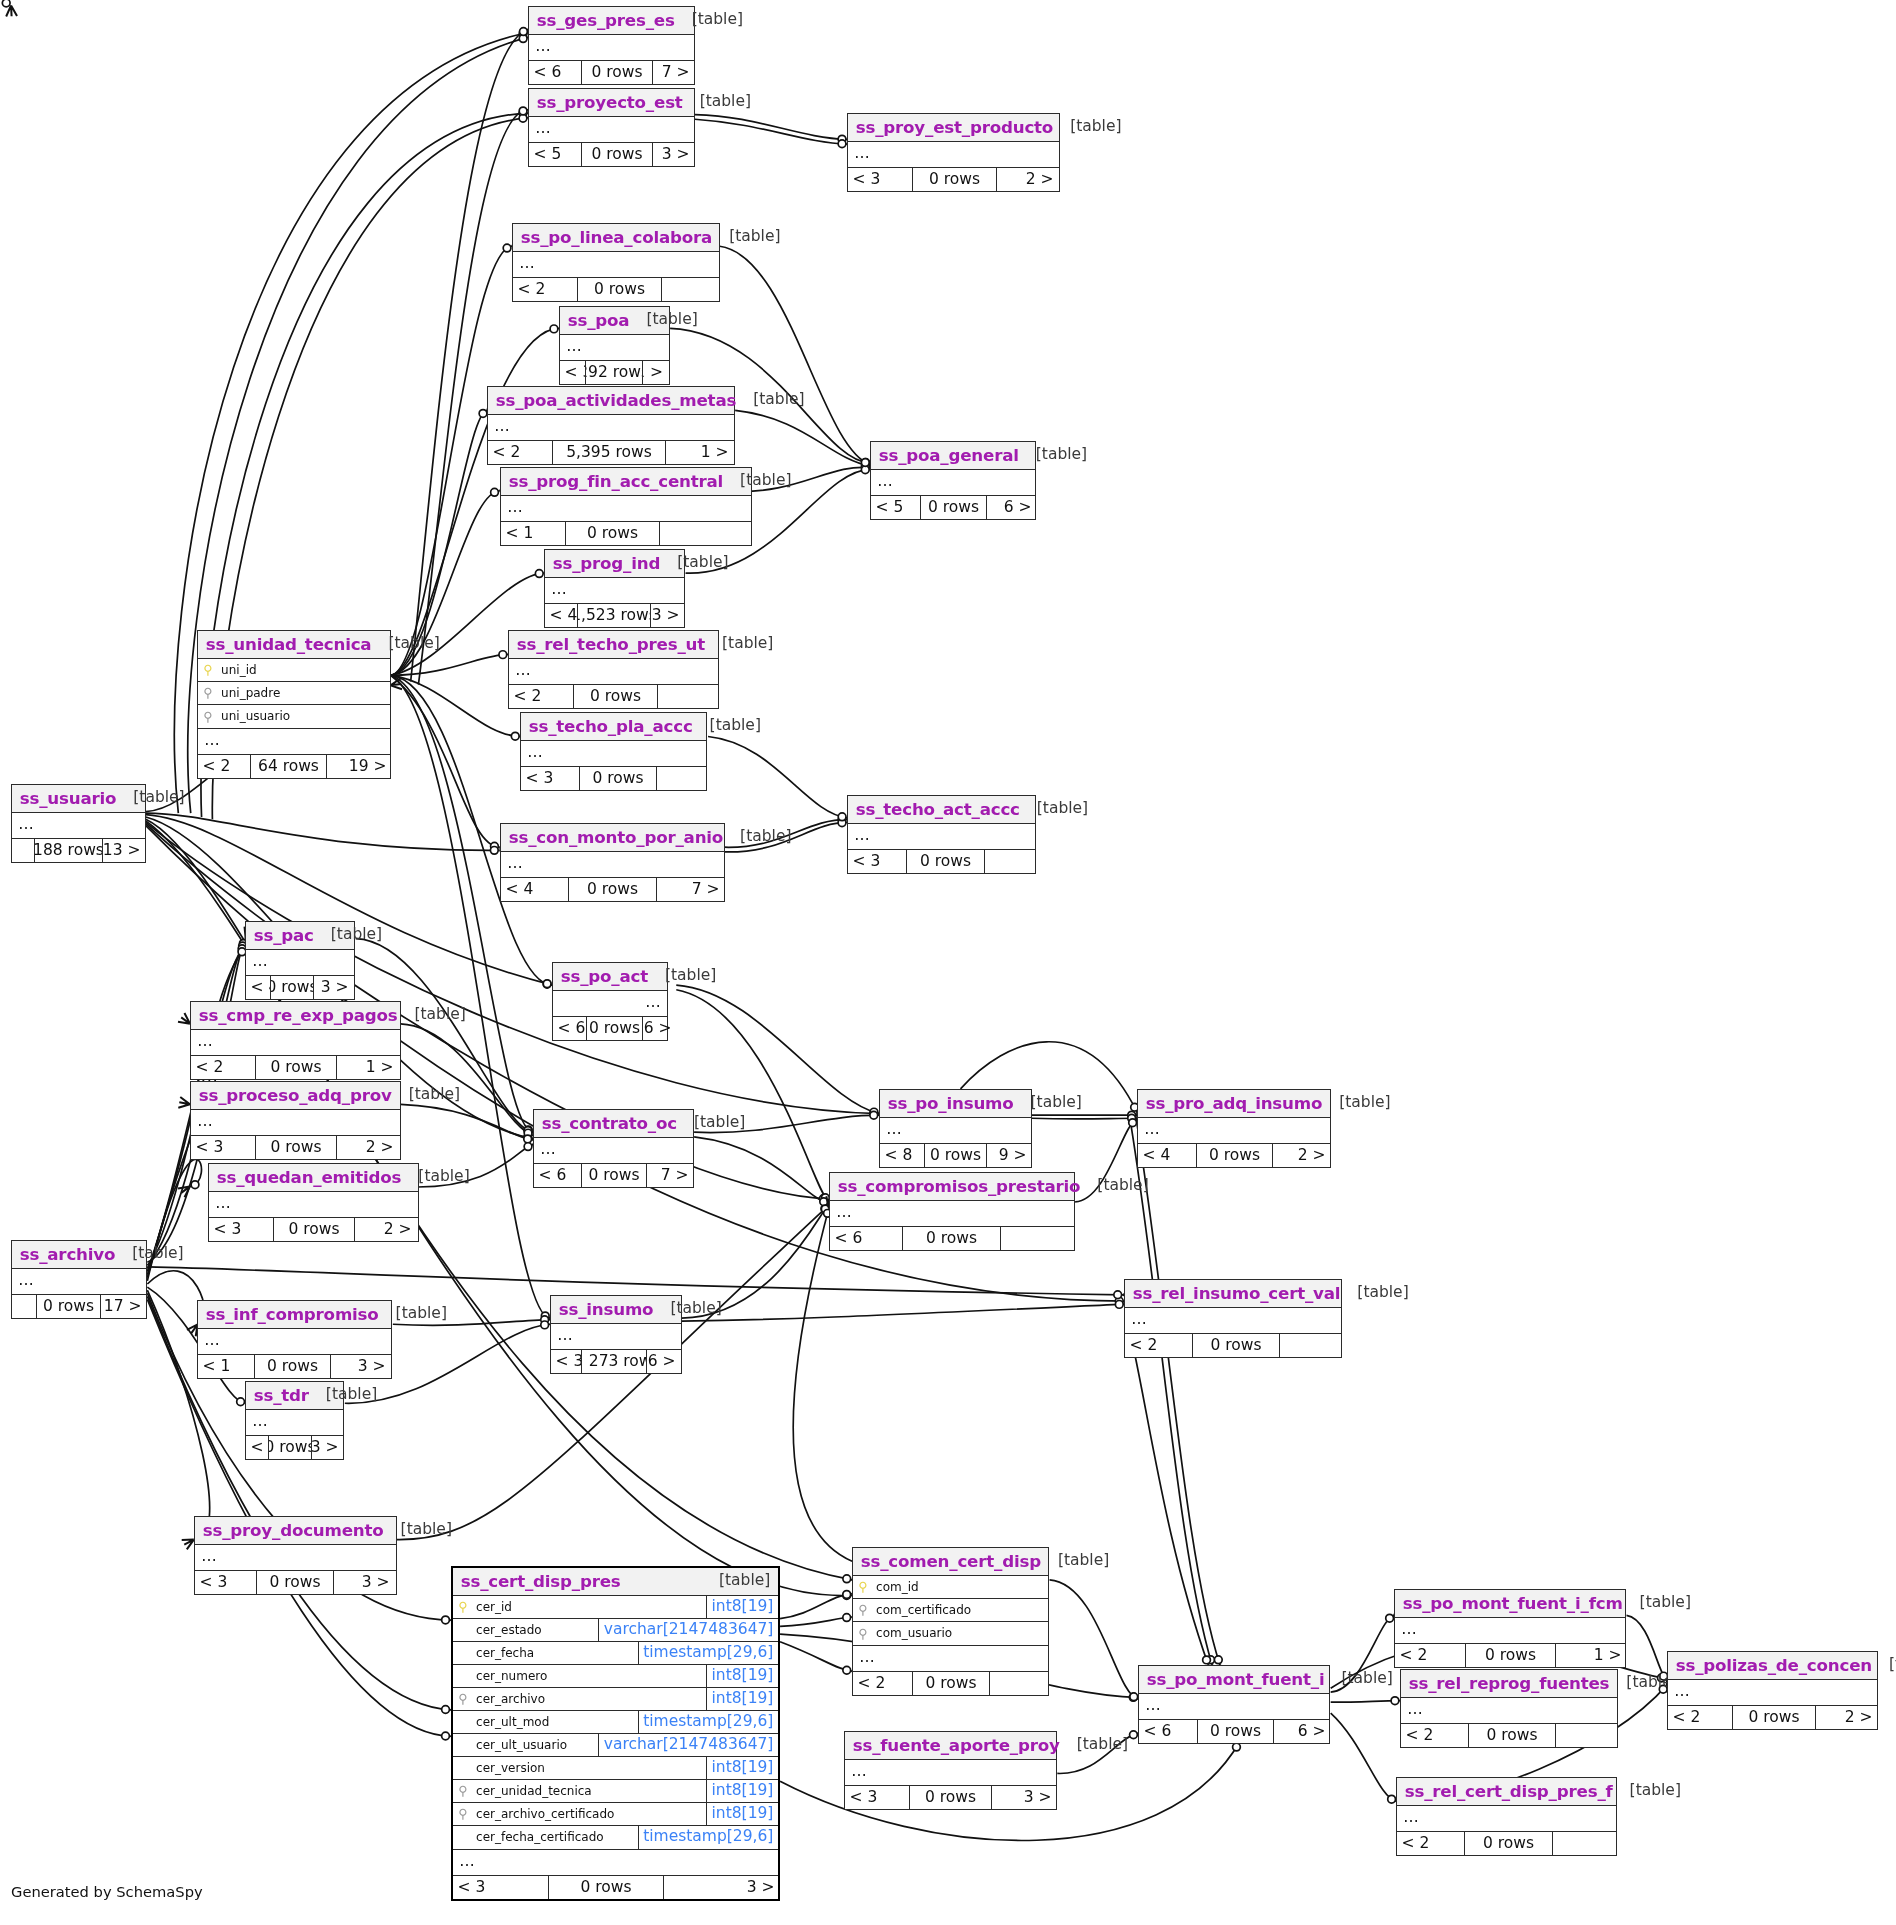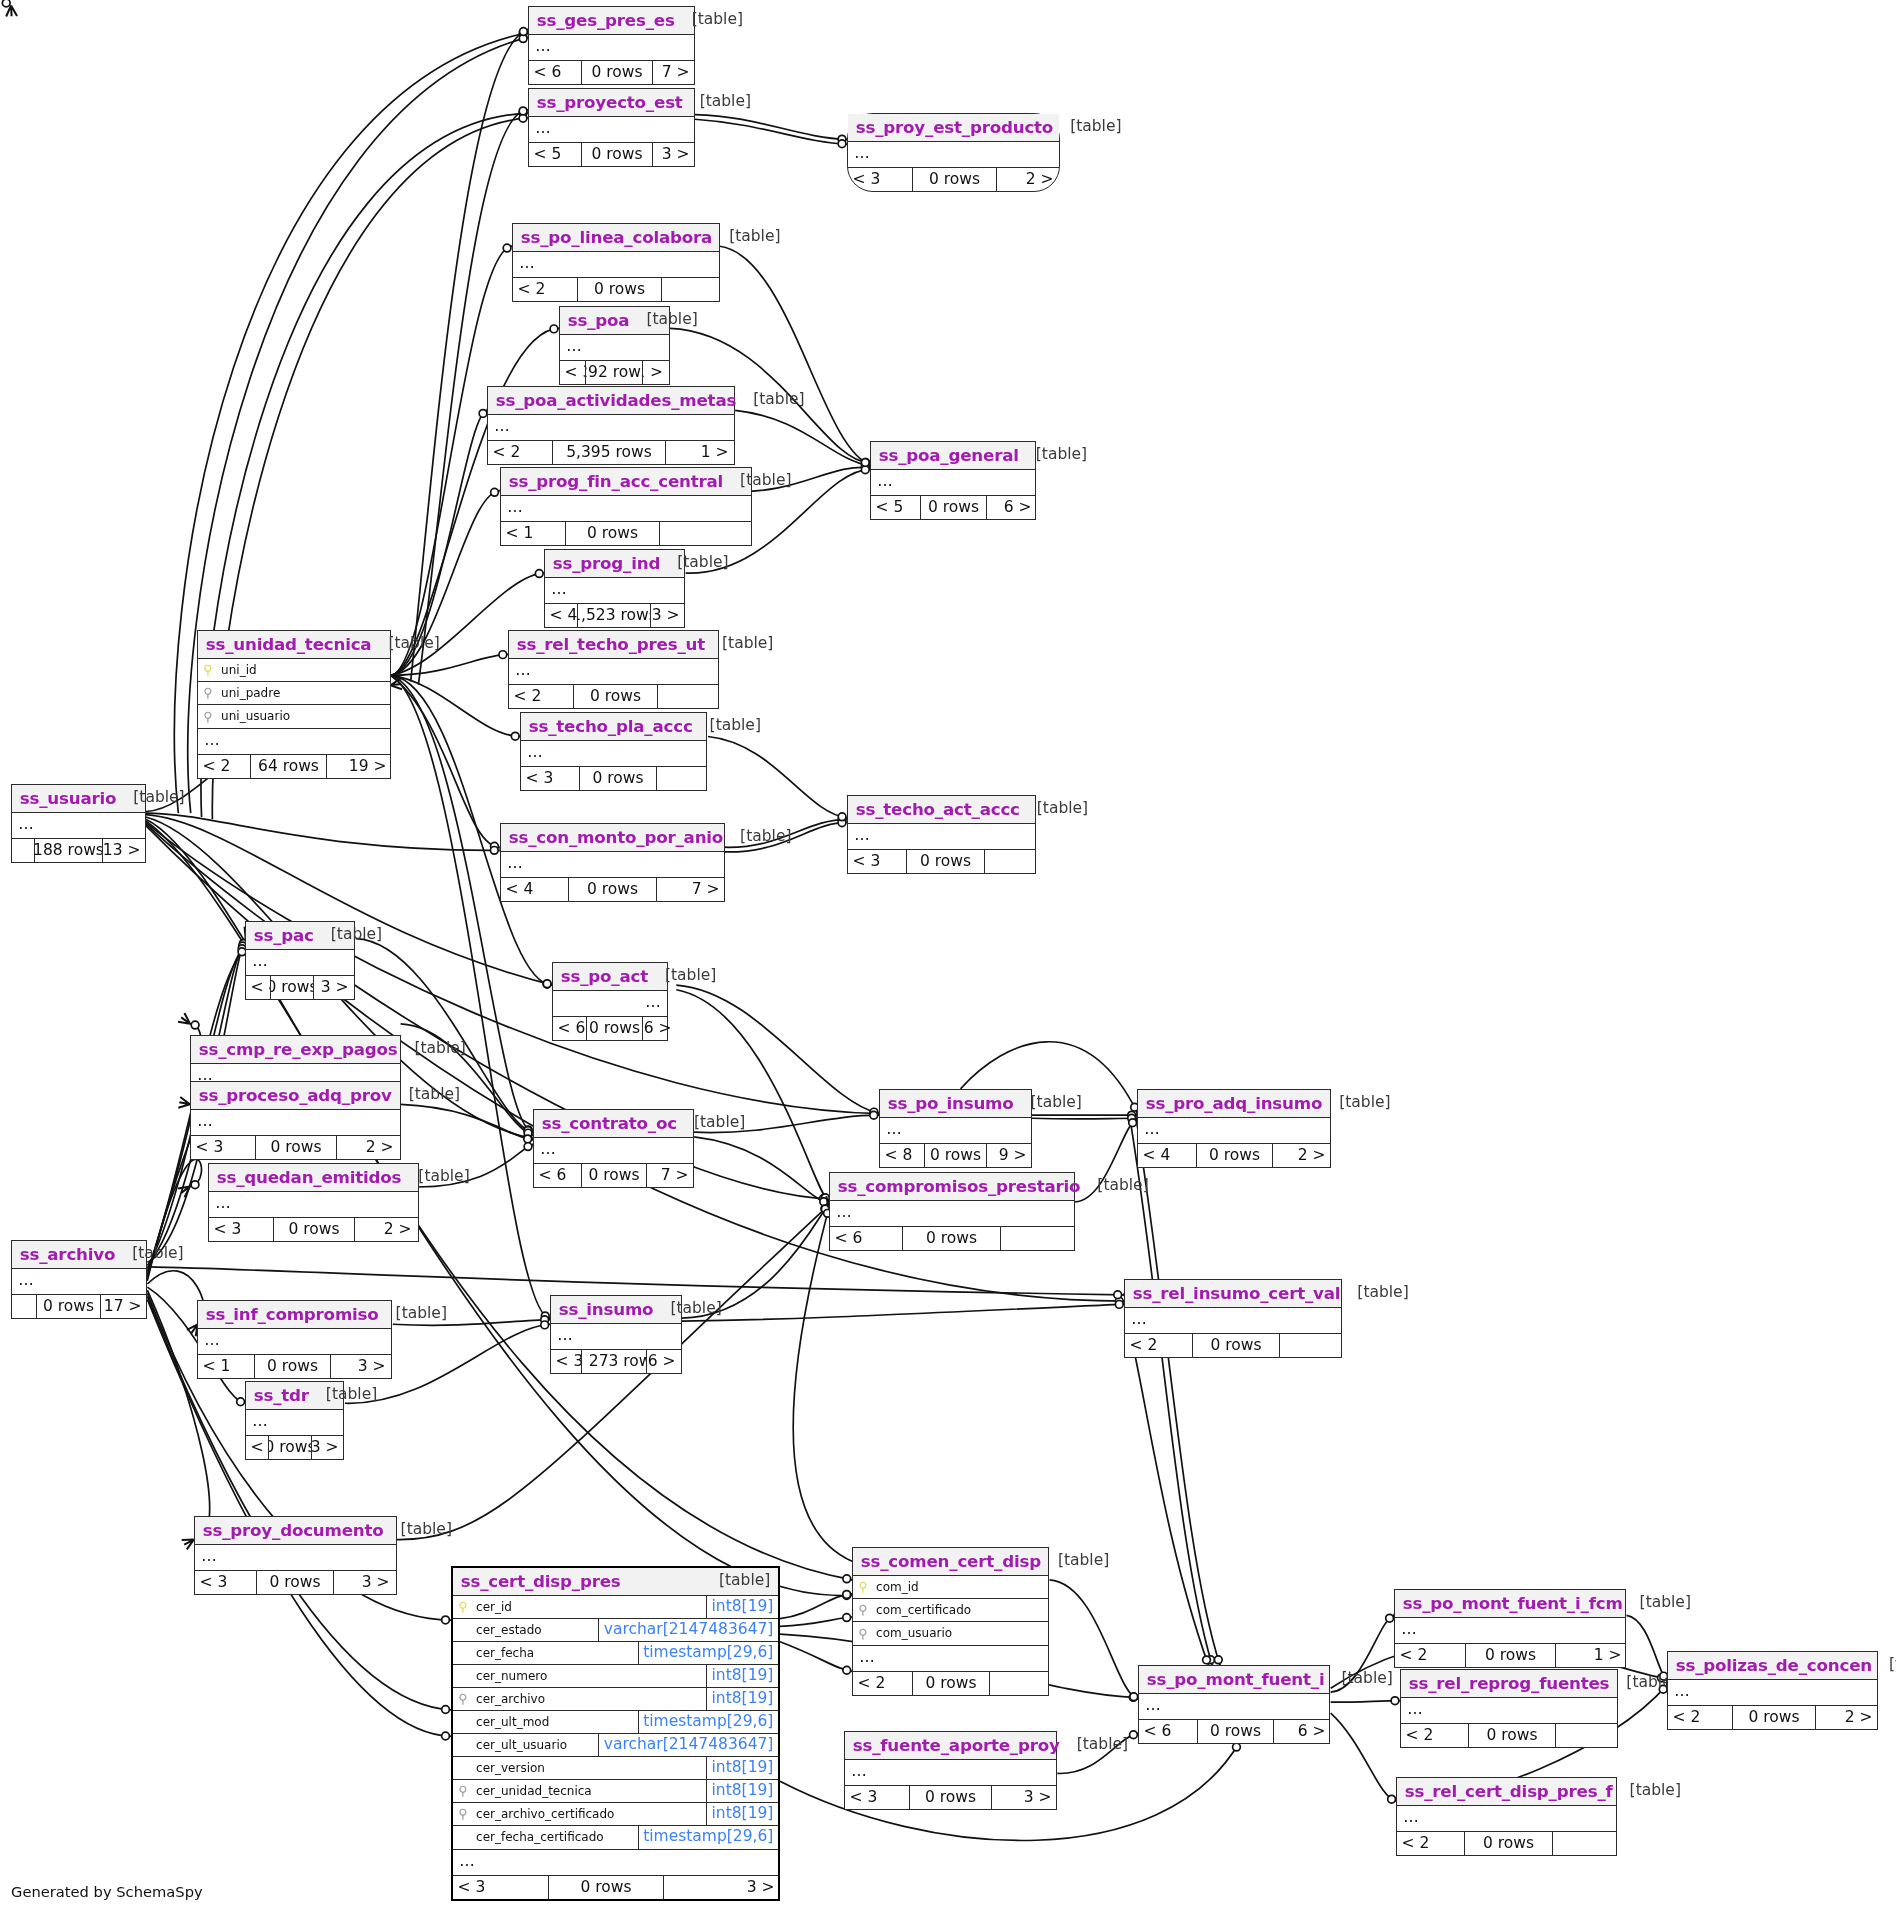--- a/index.html
+++ b/index.html
@@ -436,21 +436,21 @@
         <span class="tbl-name">ss_proyecto_est</span>
         <span class="tbl-kind">[table]</span>
       </div>
       <div class="tbl-ellipsis">…</div>
       <div class="tbl-foot">
         <div class="foot-cell foot-left" style="flex: 0 0 53px;">&lt; 5</div>
         <div class="foot-cell foot-mid" style="flex: 0 0 71px;">0 rows</div>
         <div class="foot-cell foot-right" style="flex: 0 0 41px;">3 &gt;</div>
       </div>
     </div>
-    <div class="table-node" style="left: 847px; top: 113px; width: 213px; border-radius: 26px;">
+    <div class="table-node" style="left: 847px; top: 113px; width: 213px;">
       <div class="tbl-title">
         <span class="tbl-name">ss_proy_est_producto</span>
         <span class="tbl-kind">[table]</span>
       </div>
       <div class="tbl-ellipsis">…</div>
       <div class="tbl-foot">
         <div class="foot-cell foot-left" style="flex: 0 0 65px;">&lt; 3</div>
         <div class="foot-cell foot-mid" style="flex: 0 0 84px;">0 rows</div>
         <div class="foot-cell foot-right" style="flex: 0 0 61px;">2 &gt;</div>
       </div>
@@ -630,21 +630,21 @@
         <span class="tbl-name">ss_pac</span>
         <span class="tbl-kind">[table]</span>
       </div>
       <div class="tbl-ellipsis">…</div>
       <div class="tbl-foot">
         <div class="foot-cell foot-left" style="flex: 0 0 25px;">&lt; 4</div>
         <div class="foot-cell foot-mid" style="flex: 0 0 43px;">0 rows</div>
         <div class="foot-cell foot-right" style="flex: 0 0 39px;">3 &gt;</div>
       </div>
     </div>
-    <div class="table-node" style="left: 190px; top: 1001px; width: 211px; margin-top: 34px;">
+    <div class="table-node" style="left: 190px; top: 1001px; width: 211px;">
       <div class="tbl-title">
         <span class="tbl-name">ss_cmp_re_exp_pagos</span>
         <span class="tbl-kind">[table]</span>
       </div>
       <div class="tbl-ellipsis">…</div>
       <div class="tbl-foot">
         <div class="foot-cell foot-left" style="flex: 0 0 65px;">&lt; 2</div>
         <div class="foot-cell foot-mid" style="flex: 0 0 81px;">0 rows</div>
         <div class="foot-cell foot-right" style="flex: 0 0 61px;">1 &gt;</div>
       </div>

